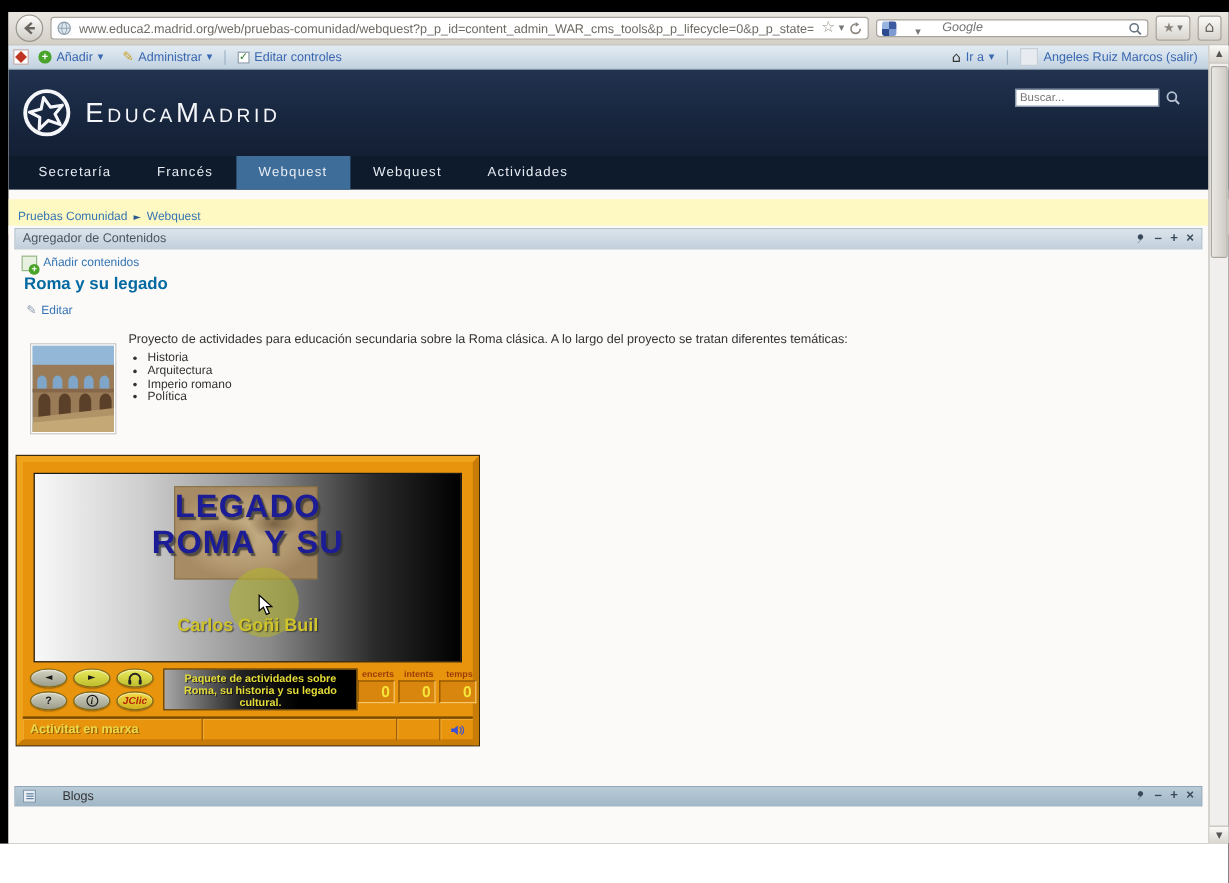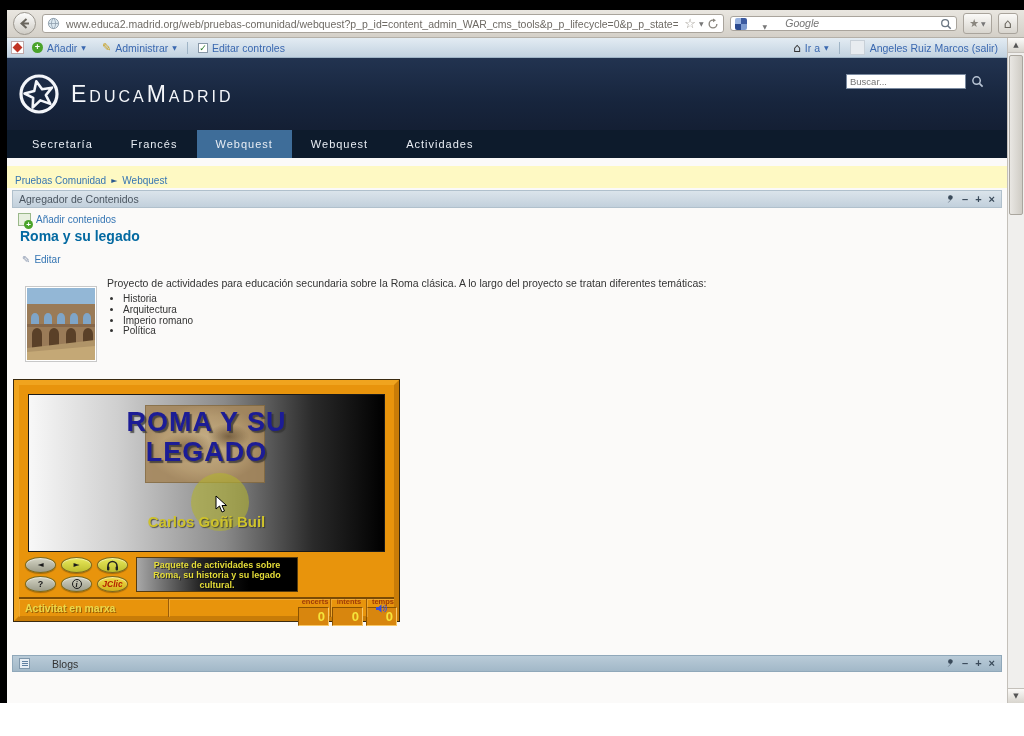--- a/index.html
+++ b/index.html
@@ -118,21 +118,21 @@
   .oval.logo{background:linear-gradient(#f2dc46,#d2b01e);color:#b62200;font-style:italic;font-size:8.5px;}
   .tri{font-size:8px;line-height:8px;}
   .info-i{width:10px;height:10px;border:1px solid #1a1a1a;border-radius:50%;font-size:8px;line-height:9px;
     text-align:center;font-style:italic;font-family:"Liberation Serif",serif;}
   .msgbox{margin-left:5px;width:162px;height:35px;border:1px solid #553c10;flex:0 0 auto;
     background:linear-gradient(90deg,#a8a8a8,#222 40%,#000 70%);
     display:flex;flex-direction:column;align-items:center;justify-content:center;
     font-size:9px;font-weight:bold;color:#e4dc38;line-height:10px;text-align:center;
     text-shadow:1px 1px 0 rgba(0,0,0,.6);}
   .counters{margin-left:auto;flex:0 0 auto;width:104px;}
-  .ctr-labels{display:flex;margin-top:40px;}
+  .ctr-labels{display:flex;}
   .ctr-labels span{width:34px;text-align:center;font-size:7.5px;color:#a03c08;font-weight:bold;}
   .ctr-boxes{display:flex;gap:3px;margin-top:1px;}
   .ctr-box{width:31px;height:19px;background:#d8860e;border:1px solid;border-color:#8a5200 #f8c868 #f8c868 #8a5200;
     font-size:13px;font-weight:bold;color:#f5e43a;text-align:right;padding:1px 3px 0 0;}
   .statusbar{height:20px;margin-top:1px;border-top:2px solid #7a4b05;display:flex;align-items:stretch;
     font-size:10.5px;font-weight:bold;color:#ead84a;text-shadow:1px 1px 0 rgba(0,0,0,.35);}
   .status-cell{border-right:1px solid #9a5c08;box-shadow:inset 1px 1px 0 rgba(255,210,120,.35);
     display:flex;align-items:center;padding:0 6px;}
   .status-cell.text{width:150px;}
   .status-cell.fill{flex:1;}
@@ -322,22 +322,22 @@
             <li>Historia</li>
             <li>Arquitectura</li>
             <li>Imperio romano</li>
             <li>Política</li>
           </ul>
 
           <div class="jclic">
             <div class="screen">
               <div class="wolf"></div>
               <div class="screen-title">
+                <div>LEGADO</div>
                 <div>ROMA Y SU</div>
-                <div>LEGADO</div>
               </div>
               <div class="halo"></div>
               <div class="author">Carlos Goñi Buil</div>
               <svg class="pointer" width="13" height="18" viewBox="0 0 13 18">
                 <path d="M1 1 L1 14 L4.5 11 L7 17 L9.5 16 L7 10.5 L11.5 10.5 Z" fill="#fff" stroke="#000" stroke-width="1"></path>
               </svg>
             </div>
             <div class="controls">
               <div class="btn-grid">
                 <span class="oval gray">

